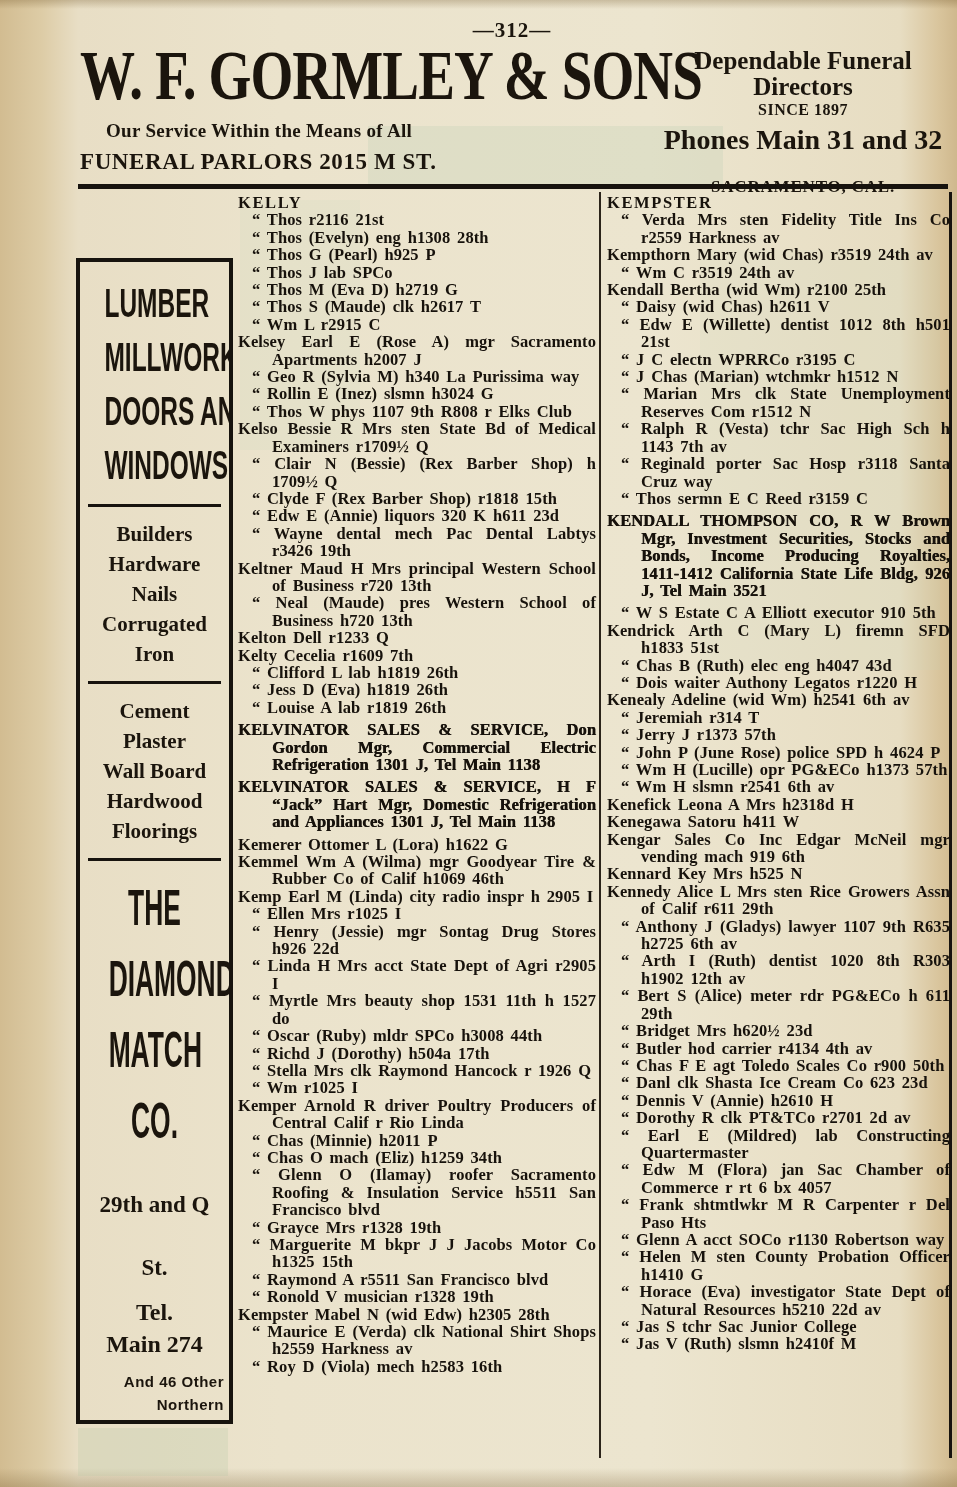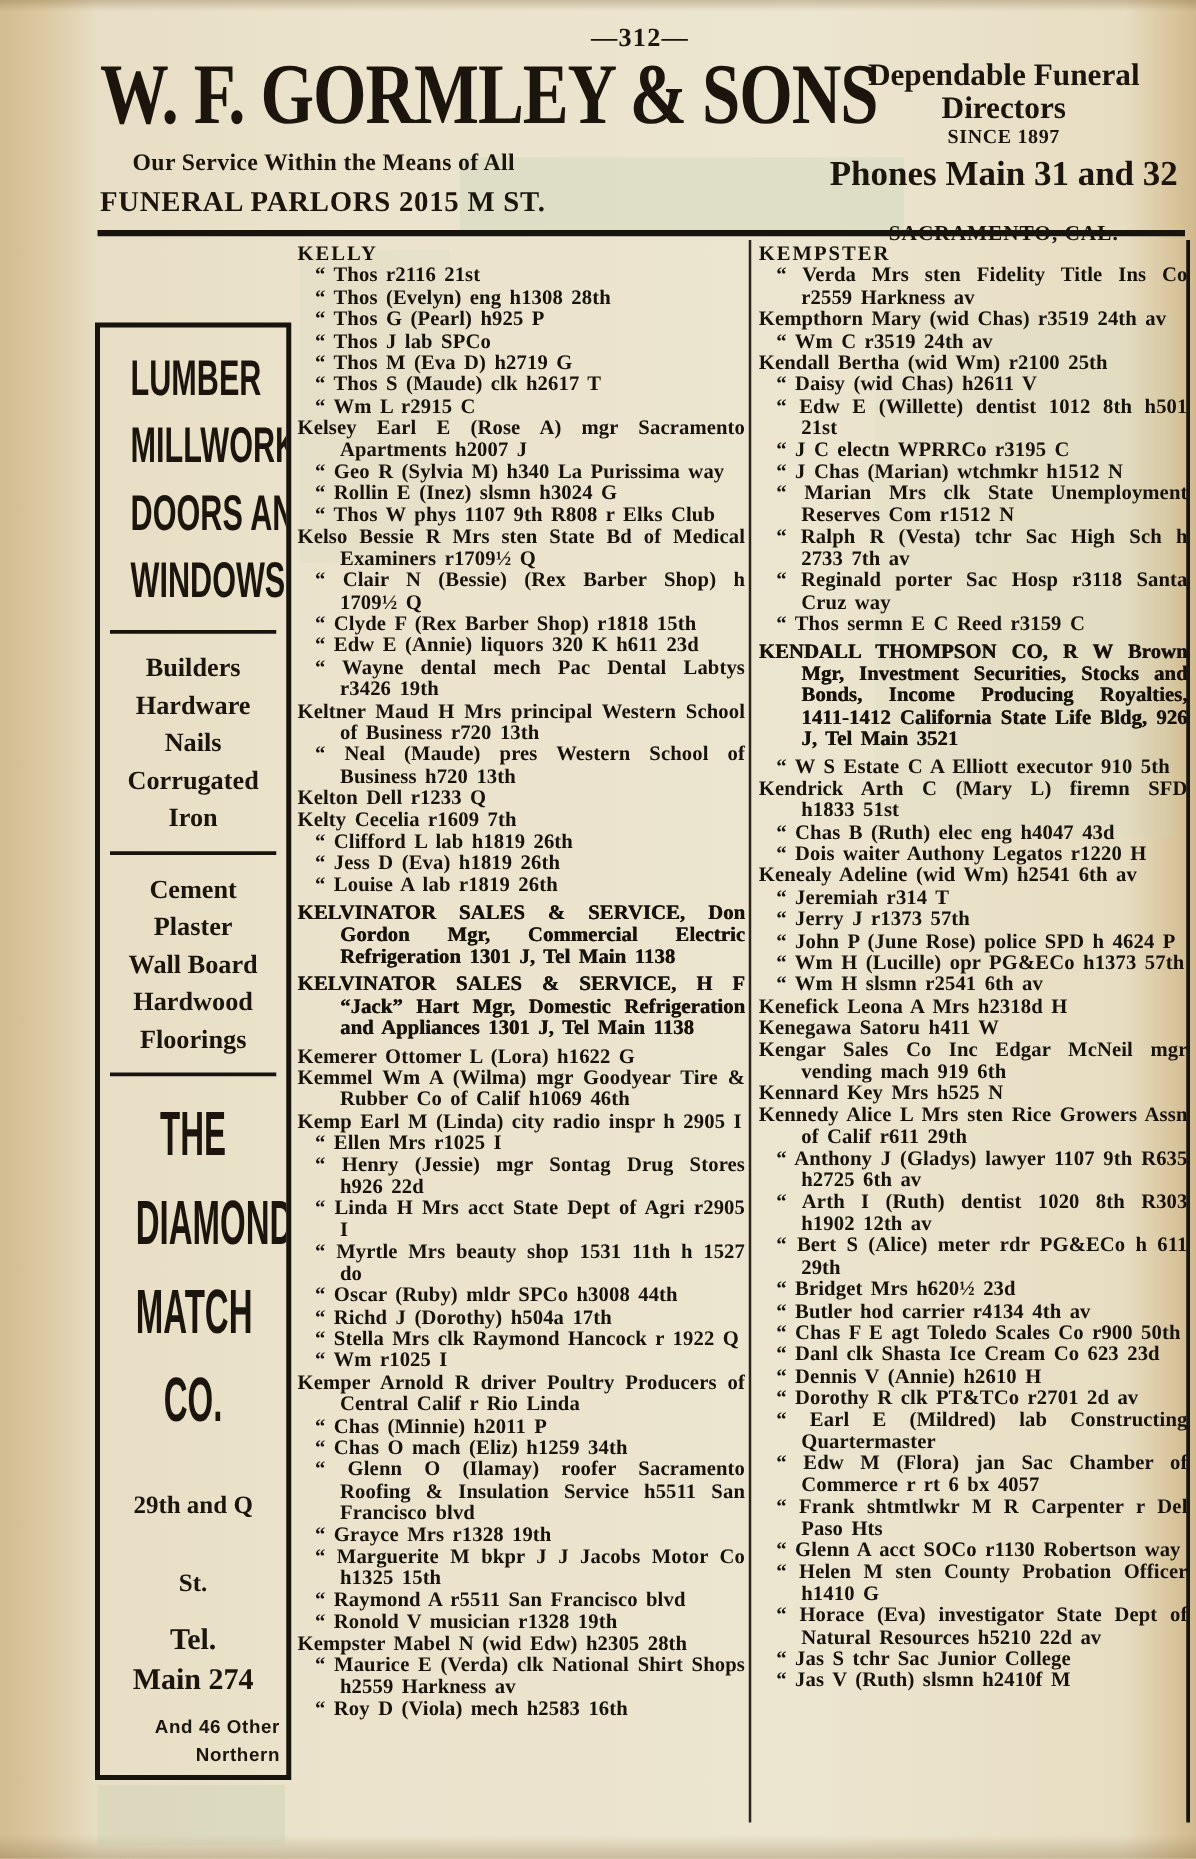--- a/index.html
+++ b/index.html
@@ -54,21 +54,21 @@
     line-height:54px; transform:scale(0.72,1.18); white-space:nowrap;
   }
   .sb-block.srf  { margin-top:4px; }
   .sb-block.srf .ln { font-size:21px; font-weight:700; line-height:30px; }
   .sb-block.g2 { margin-top:6px; }
   .sb-block.g2 .ln {
     font-family:"Liberation Sans", sans-serif; font-weight:700; font-size:40px;
     line-height:71px; transform:scale(0.66,1.25); white-space:nowrap;
   }
   .sb-block.slg { margin-top:2px; }
-  .sb-block.slg .ln { font-size:20px; font-weight:700; line-height:31px;margin-top:32px; }
+  .sb-block.slg .ln { font-size:23px; font-weight:700; line-height:31px;margin-top:32px; }
   .sb-block.slg2 { margin-top:13px; }
   .sb-block.slg2 .ln { font-size:24px; font-weight:700; line-height:32px; }
   .sb-block.ssm { margin-top:10px;text-align:right; }
   .sb-block.ssm .ln { font-family:"Liberation Sans", sans-serif; font-size:15px; font-weight:700; line-height:23px; letter-spacing:0.5px; }
 
   
   .colm { position:absolute; top:194px; left:238px; width:358px; }
   .colr { position:absolute; top:194px; left:607px; width:343px; }
   .vdiv  { position:absolute; top:192px; left:599px; width:2px;  height:1266px; background:#2b241a; }
   .redge { position:absolute; top:192px; left:949px; width:3px;  height:1266px; background:#17130e; }
@@ -187,21 +187,21 @@
     <div class="entry b">KELVINATOR SALES &amp; SERVICE, H F “Jack” Hart Mgr, Domestic Refrigeration and Appliances 1301 J, Tel Main 1138</div>
     <div class="entry n">Kemerer Ottomer L (Lora) h1622 G</div>
     <div class="entry n">Kemmel Wm A (Wilma) mgr Goodyear Tire &amp; Rubber Co of Calif h1069 46th</div>
     <div class="entry n">Kemp Earl M (Linda) city radio inspr h 2905 I</div>
     <div class="entry d">“ Ellen Mrs r1025 I</div>
     <div class="entry d">“ Henry (Jessie) mgr Sontag Drug Stores h926 22d</div>
     <div class="entry d">“ Linda H Mrs acct State Dept of Agri r2905 I</div>
     <div class="entry d">“ Myrtle Mrs beauty shop 1531 11th h 1527 do</div>
     <div class="entry d">“ Oscar (Ruby) mldr SPCo h3008 44th</div>
     <div class="entry d">“ Richd J (Dorothy) h504a 17th</div>
-    <div class="entry d">“ Stella Mrs clk Raymond Hancock r 1922 Q</div>
+    <div class="entry d">“ Stella Mrs clk Raymond Hancock r 1926 Q</div>
     <div class="entry d">“ Wm r1025 I</div>
     <div class="entry n">Kemper Arnold R driver Poultry Producers of Central Calif r Rio Linda</div>
     <div class="entry d">“ Chas (Minnie) h2011 P</div>
     <div class="entry d">“ Chas O mach (Eliz) h1259 34th</div>
     <div class="entry d">“ Glenn O (Ilamay) roofer Sacramento Roofing &amp; Insulation Service h5511 San Francisco blvd</div>
     <div class="entry d">“ Grayce Mrs r1328 19th</div>
     <div class="entry d">“ Marguerite M bkpr J J Jacobs Motor Co h1325 15th</div>
     <div class="entry d">“ Raymond A r5511 San Francisco blvd</div>
     <div class="entry d">“ Ronold V musician r1328 19th</div>
     <div class="entry n">Kempster Mabel N (wid Edw) h2305 28th</div>
@@ -212,21 +212,21 @@
     <div class="entry h">KEMPSTER</div>
     <div class="entry d">“ Verda Mrs sten Fidelity Title Ins Co r2559 Harkness av</div>
     <div class="entry n">Kempthorn Mary (wid Chas) r3519 24th av</div>
     <div class="entry d">“ Wm C r3519 24th av</div>
     <div class="entry n">Kendall Bertha (wid Wm) r2100 25th</div>
     <div class="entry d">“ Daisy (wid Chas) h2611 V</div>
     <div class="entry d">“ Edw E (Willette) dentist 1012 8th h501 21st</div>
     <div class="entry d">“ J C electn WPRRCo r3195 C</div>
     <div class="entry d">“ J Chas (Marian) wtchmkr h1512 N</div>
     <div class="entry d">“ Marian Mrs clk State Unemployment Reserves Com r1512 N</div>
-    <div class="entry d">“ Ralph R (Vesta) tchr Sac High Sch h 2733 7th av</div>
+    <div class="entry d">“ Ralph R (Vesta) tchr Sac High Sch h 1143 7th av</div>
     <div class="entry d">“ Reginald porter Sac Hosp r3118 Santa Cruz way</div>
     <div class="entry d">“ Thos sermn E C Reed r3159 C</div>
     <div class="entry b">KENDALL THOMPSON CO, R W Brown Mgr, Investment Securities, Stocks and Bonds, Income Producing Royalties, 1411-1412 California State Life Bldg, 926 J, Tel Main 3521</div>
     <div class="entry d">“ W S Estate C A Elliott executor 910 5th</div>
     <div class="entry n">Kendrick Arth C (Mary L) firemn SFD h1833 51st</div>
     <div class="entry d">“ Chas B (Ruth) elec eng h4047 43d</div>
     <div class="entry d">“ Dois waiter Authony Legatos r1220 H</div>
     <div class="entry n">Kenealy Adeline (wid Wm) h2541 6th av</div>
     <div class="entry d">“ Jeremiah r314 T</div>
     <div class="entry d">“ Jerry J r1373 57th</div>

